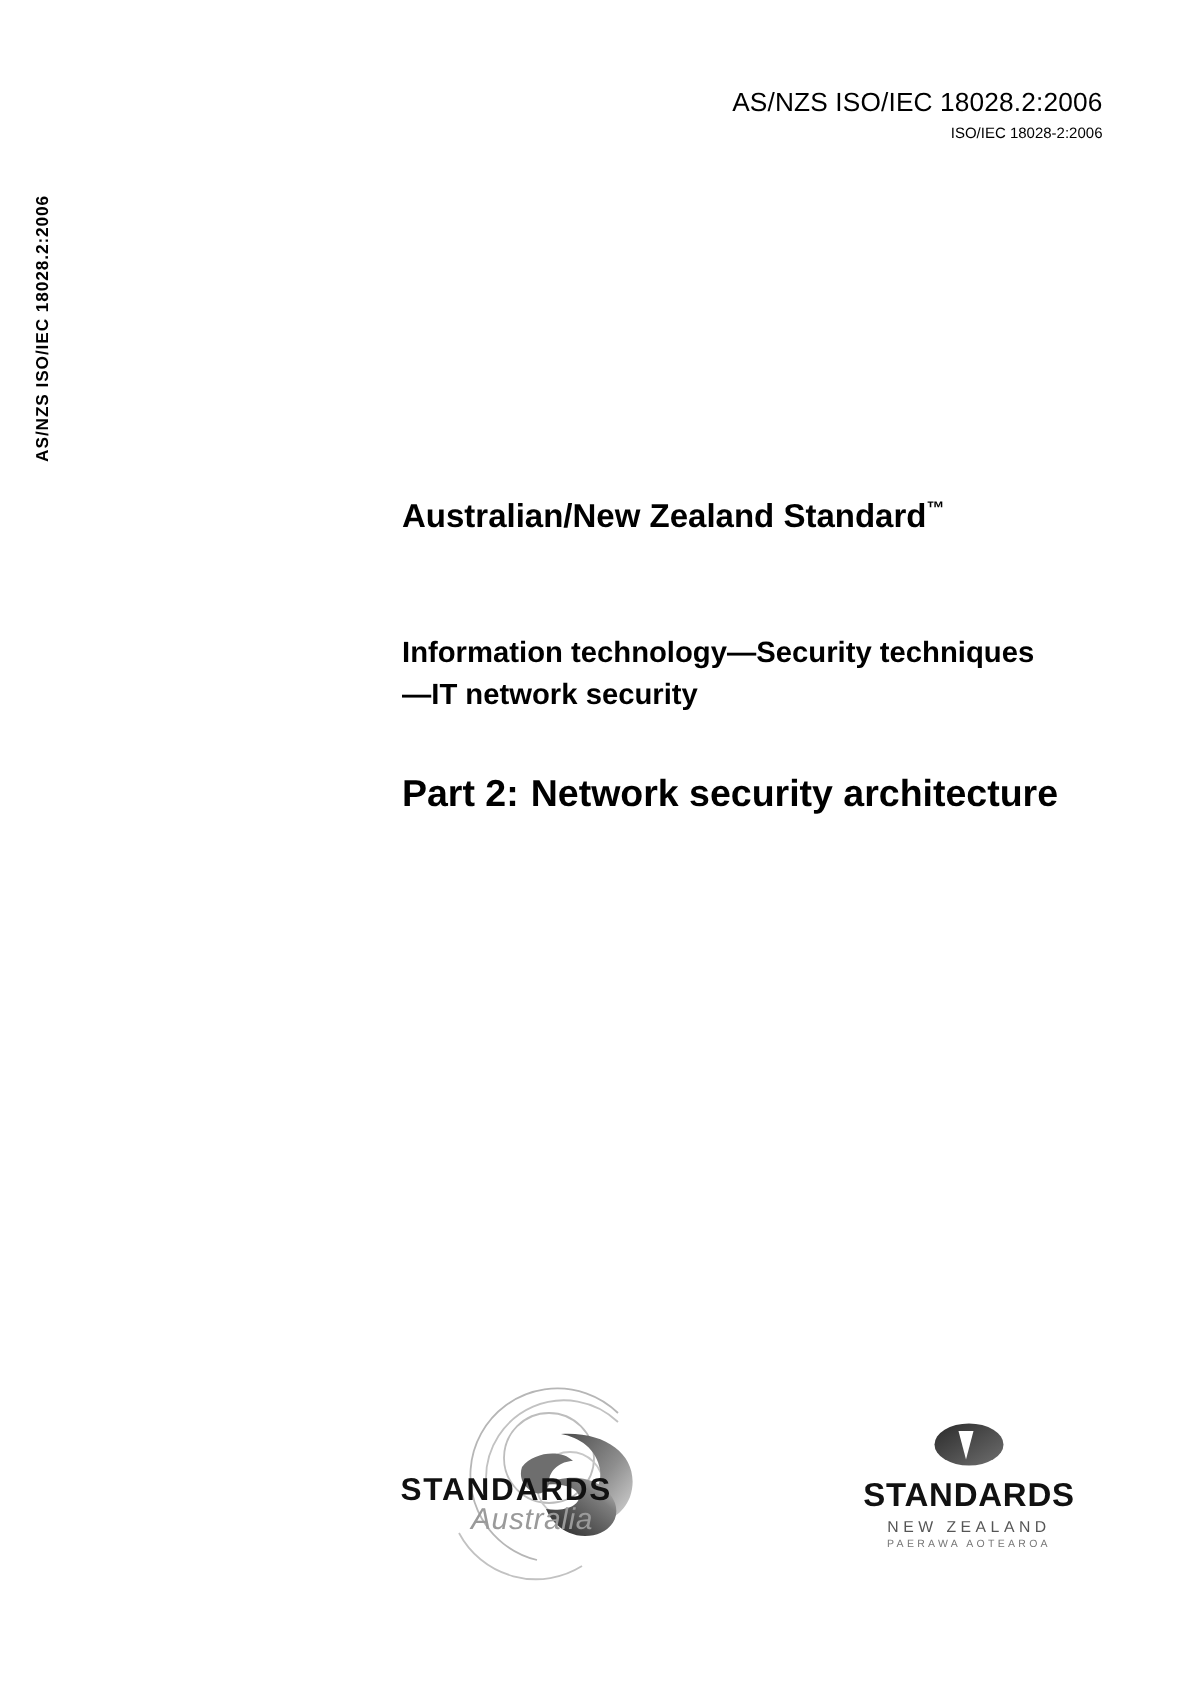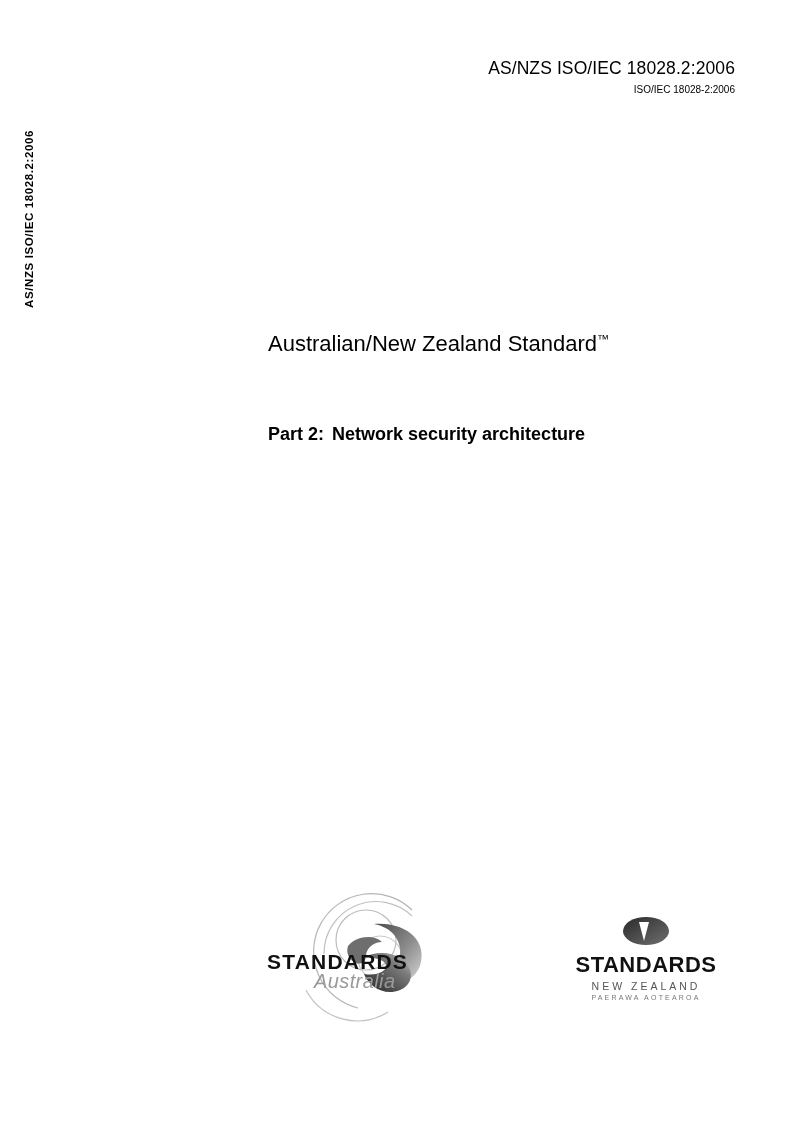--- a/index.html
+++ b/index.html
@@ -64,51 +64,51 @@
   
   .title-block {
     position: absolute;
     left: 268px;
     top: 330px;
     right: 56px;
   }
   .std-kind {
     font-size: 22px;
     line-height: 1.3;
-    font-weight: normal;
+    font-weight: bold;
     margin: 0 0 62px 0;
   }
   .std-kind .tm {
     font-size: 12px;
     vertical-align: super;
     line-height: 0;
   }
   .std-title {
     font-size: 19.5px;
     font-weight: bold;
     line-height: 1.45;
     margin: 0 0 34px 0;
     max-width: 430px;
   }
   .std-part {
-    font-size: 18px;
+    font-size: 25px;
     font-weight: bold;
     line-height: 1.45;
     margin: 0;
   }
   .std-part .gap {
     display: inline-block;
     width: 8px;
   }
 
   
   .logos {
     position: absolute;
     left: 0;
-    top: 862px;
+    top: 894px;
     width: 643px;
     height: 180px;
   }
 
   .logo-sa {
     position: absolute;
     left: 262px;
     top: 0;
     width: 210px;
     height: 170px;
@@ -177,20 +177,21 @@
 
   <div class="doc-ids">
     <div class="doc-id-main">AS/NZS ISO/IEC 18028.2:2006</div>
     <div class="doc-id-sub">ISO/IEC 18028-2:2006</div>
   </div>
 
   <div class="title-block">
     <div class="std-kind">
       <span>Australian/New Zealand Standard</span><span class="tm">™</span>
     </div>
+    <h1 class="std-title">Information technology—Security techniques—IT network security</h1>
     <div class="std-part">
       <span>Part 2:</span><span class="gap"></span><span>Network security architecture</span>
     </div>
   </div>
 
   <div class="logos">
 
     <div class="logo-sa">
       <svg width="210" height="170" viewBox="0 0 210 170">
         <defs>

